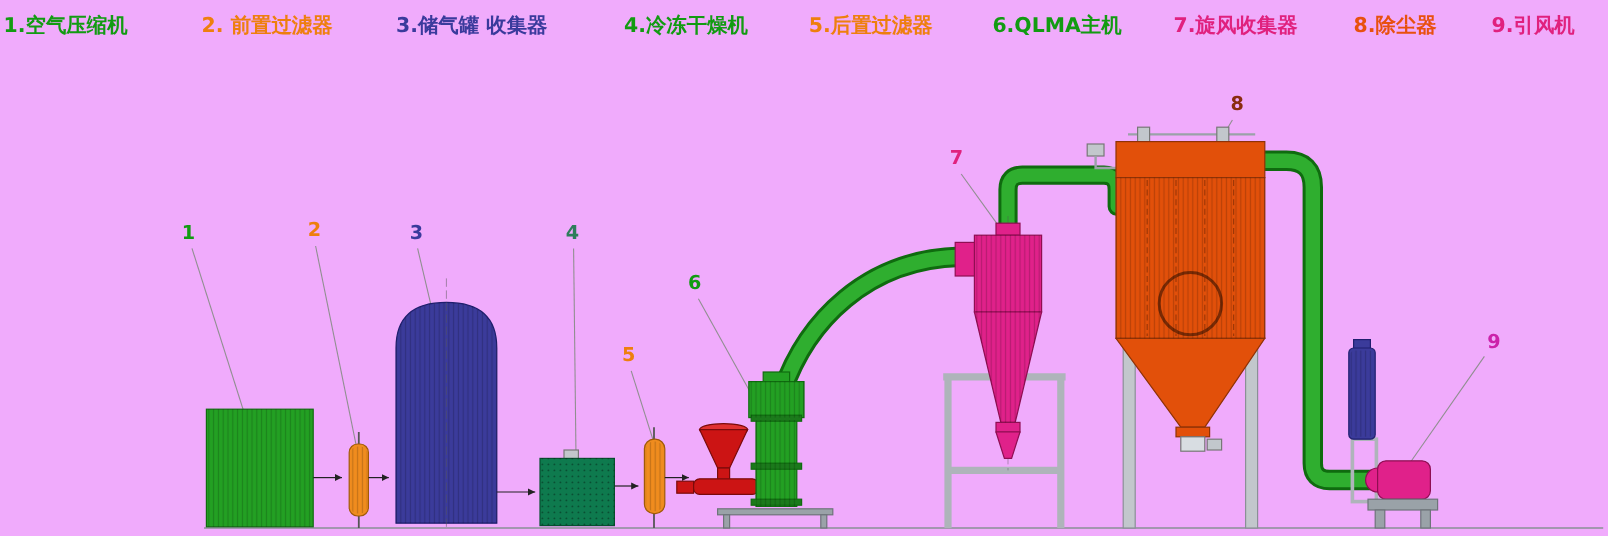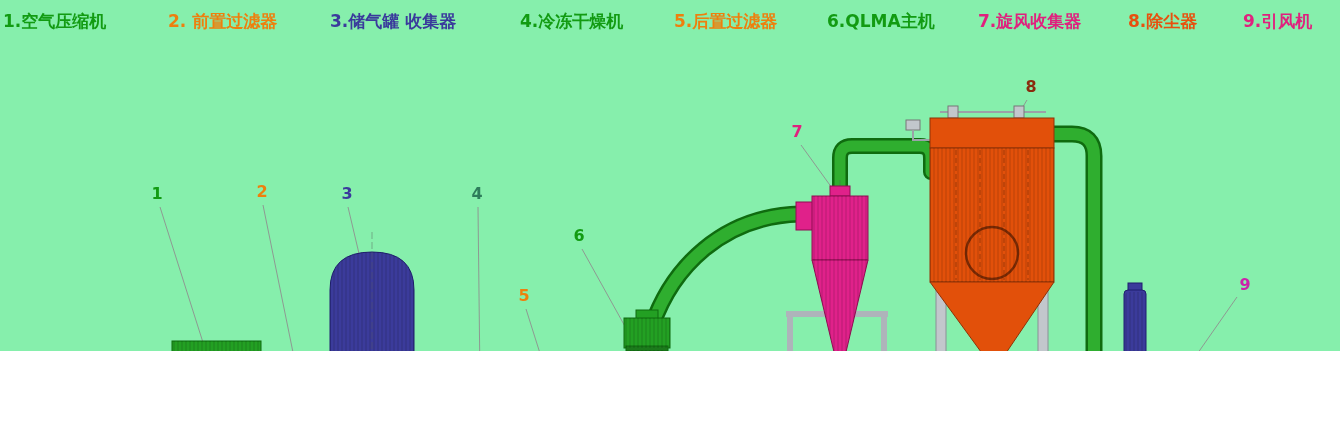--- a/index.html
+++ b/index.html
@@ -1,16 +1,16 @@
 <!DOCTYPE html>
 <html><head>
 <meta charset="utf-8">
 <style>
   html,body{margin:0;padding:0;background:#fff;}
-  .stage{position:relative;width:1340px;height:351px;background:#86efac;overflow:hidden;
+  .stage{position:relative;width:1340px;height:447px;background:#f0abfc;overflow:hidden;
          font-family:"DejaVu Sans","Liberation Sans",sans-serif;}
   svg{display:block;}
   text{font-family:"DejaVu Sans","Liberation Sans",sans-serif;}
   .legend-text{font-size:17px;font-weight:700;}
   .callout-num{font-size:16px;font-weight:700;}
 </style>
 </head>
 <body>
 
 <div class="stage">

